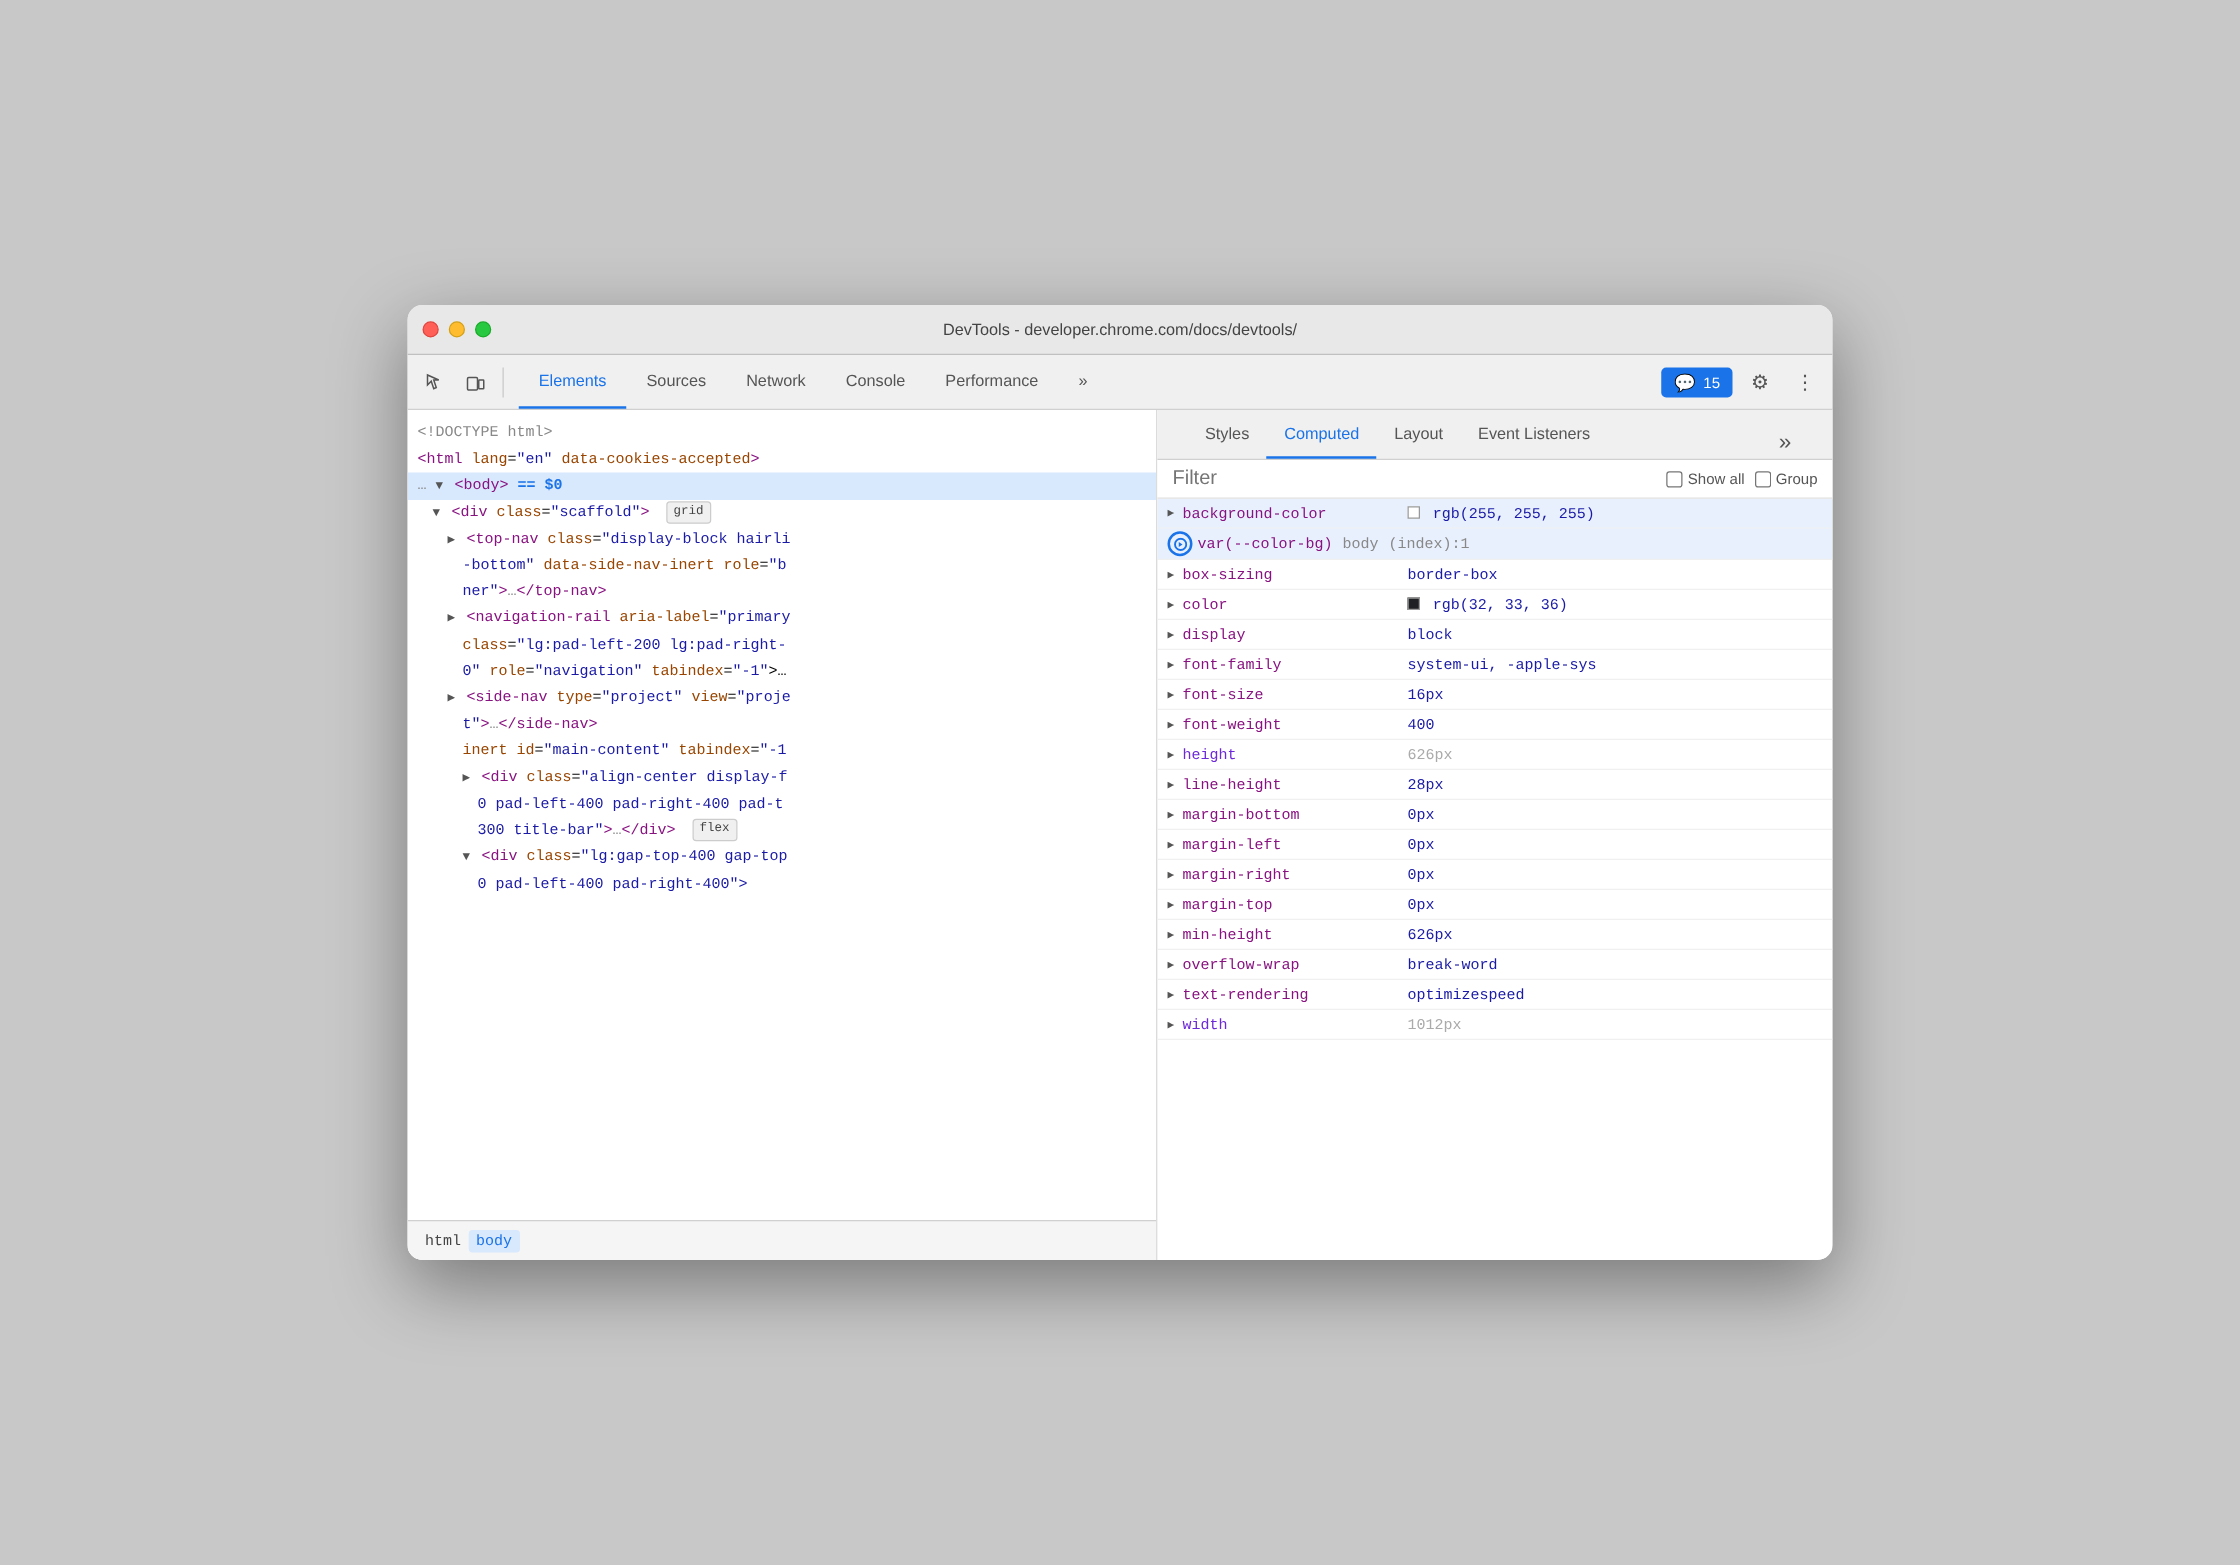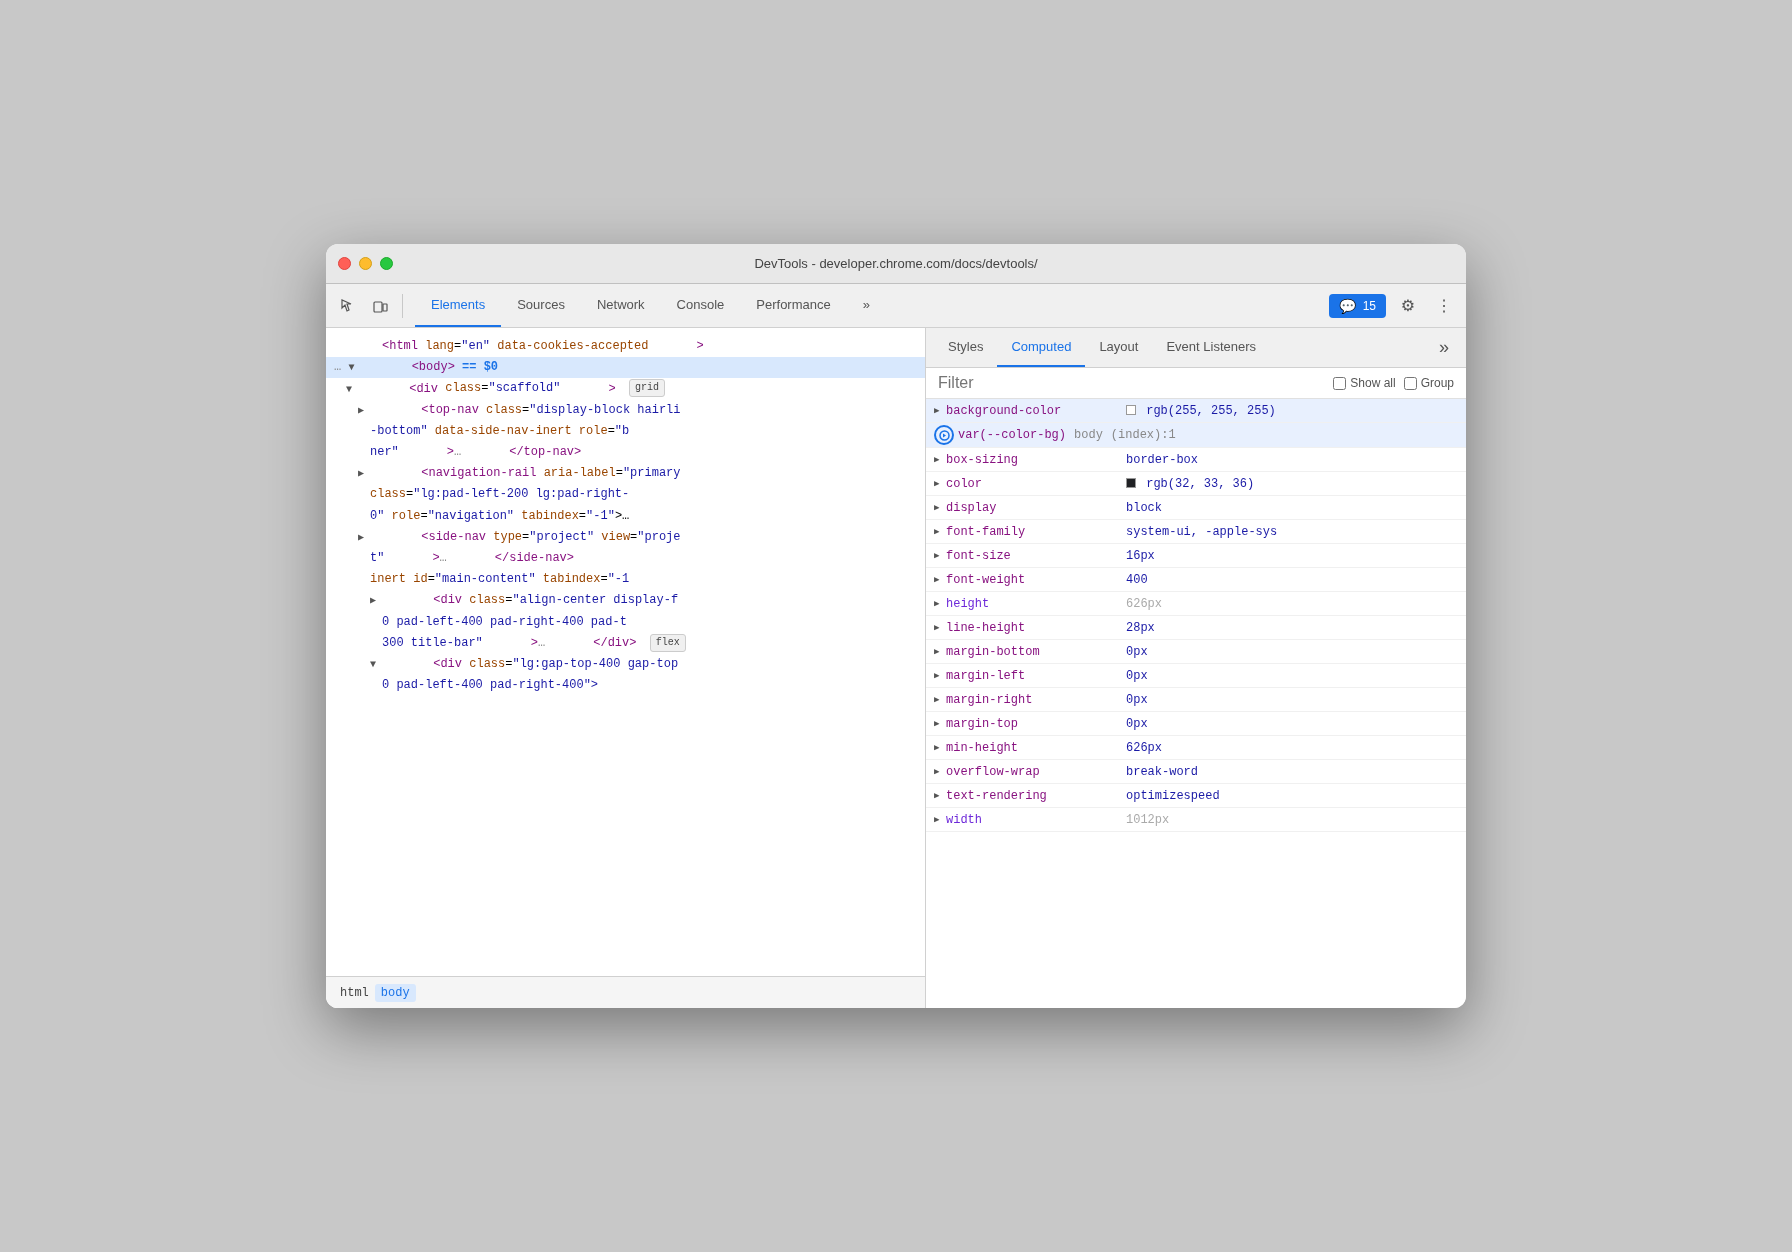--- a/index.html
+++ b/index.html
@@ -174,21 +174,21 @@
     .dom-line.selected {
       background: #d8e8fd;
     }
 
     .indent-0 { padding-left: 8px; }
     .indent-1 { padding-left: 20px; }
     .indent-2 { padding-left: 32px; }
     .indent-3 { padding-left: 44px; }
     .indent-4 { padding-left: 56px; }
 
-    .tag { color: #881280; margin-left: 48px; }
+    .tag { color: #881280; }
     .attr-name { color: #994500; }
     .attr-value { color: #1a1aa6; }
     .dim { color: #888; }
     .selected-indicator { color: #1a73e8; font-weight: bold; }
 
     .badge {
       display: inline-block;
       background: #f0f0f0;
       border: 1px solid #ccc;
       border-radius: 3px;
@@ -234,23 +234,23 @@
       background: #fff;
       display: flex;
       flex-direction: column;
     }
 
     
     .right-tabs {
       display: flex;
       border-bottom: 1px solid #d0d0d0;
       background: #f0f0f0;
-      align-items: center;
+      align-items: flex-end;
       height: 40px;
-      padding: 0 8px;
+      padding: 0 24px;
     }
     .right-tab {
       padding: 0 14px;
       height: 100%;
       display: flex;
       align-items: center;
       font-size: 13px;
       color: #555;
       cursor: pointer;
       border-bottom: 2px solid transparent;
@@ -443,20 +443,23 @@
       </button>
     </div>
   </div>
 
   <div class="main-content">
 
     <div class="dom-panel">
       <div class="dom-content">
 
         <div class="dom-line indent-0">
+          <span class="dim">&lt;!DOCTYPE html&gt;</span>
+        </div>
+        <div class="dom-line indent-0">
           <span class="tag">&lt;html</span>
           <span class="attr-name"> lang</span>=<span class="attr-value">"en"</span>
           <span class="attr-name"> data-cookies-accepted</span><span class="tag">&gt;</span>
         </div>
         <div class="dom-line indent-0 selected">
           <span class="dim">…</span>
           <span class="expand-arrow">▼</span>
           <span class="tag">&lt;body&gt;</span>
           <span class="selected-indicator"> == $0</span>
         </div>

